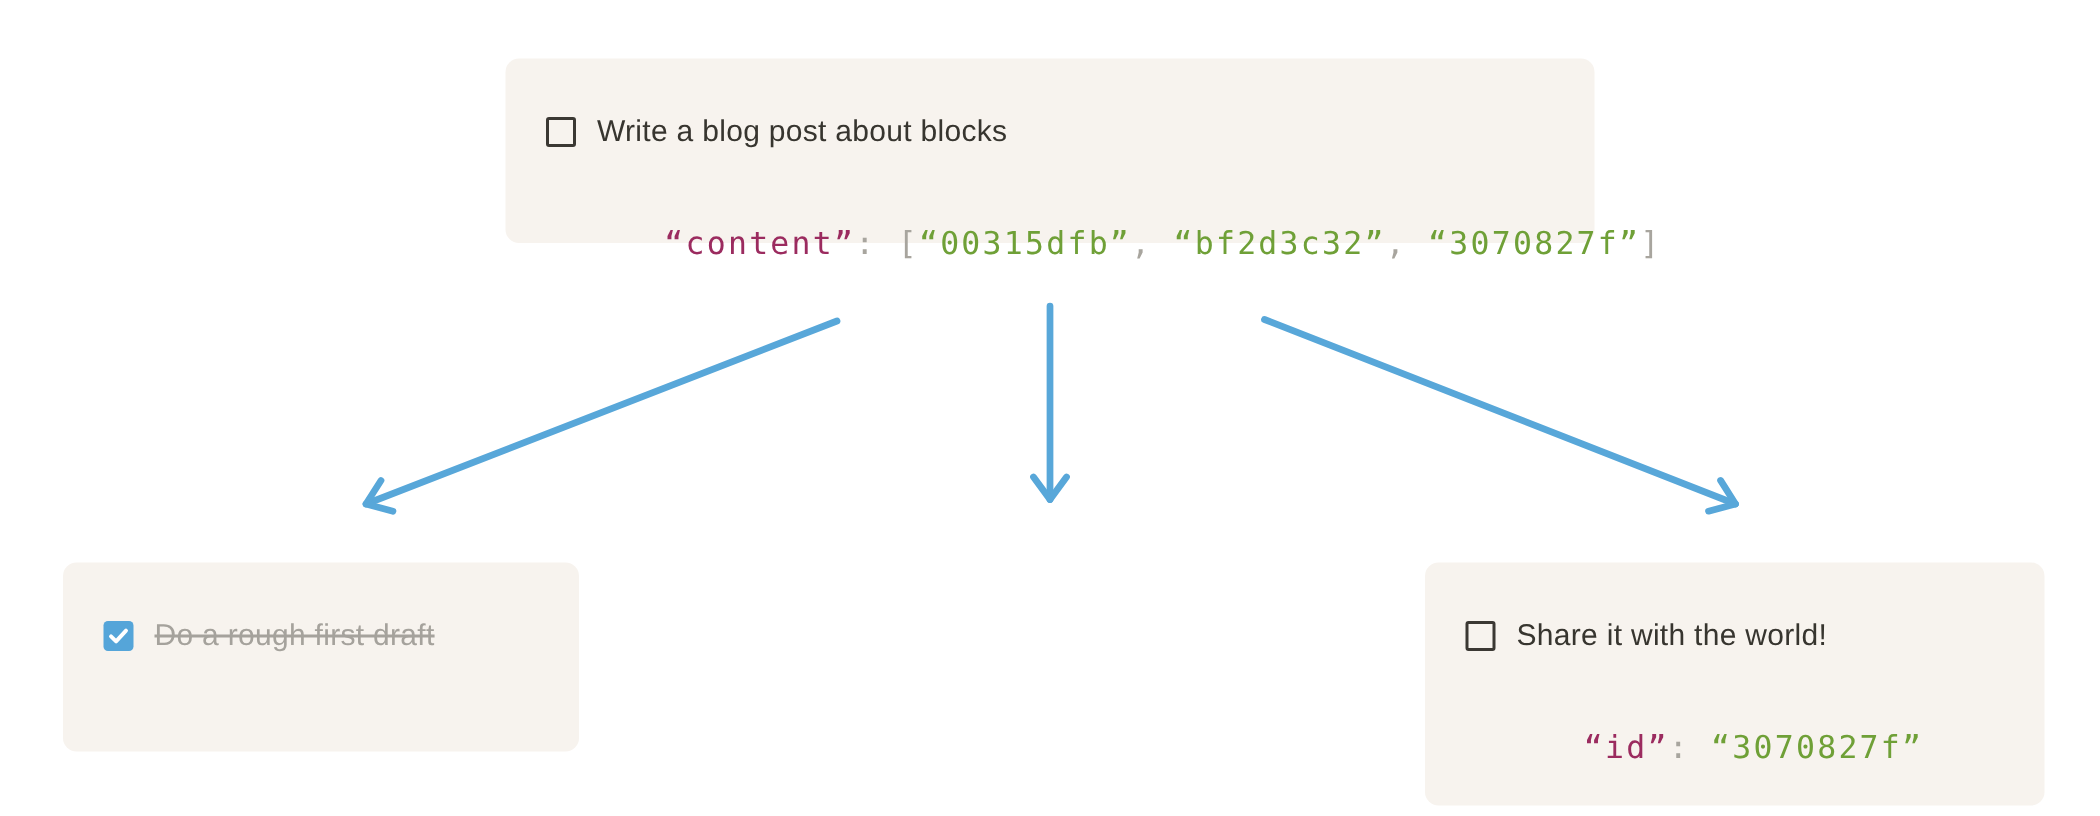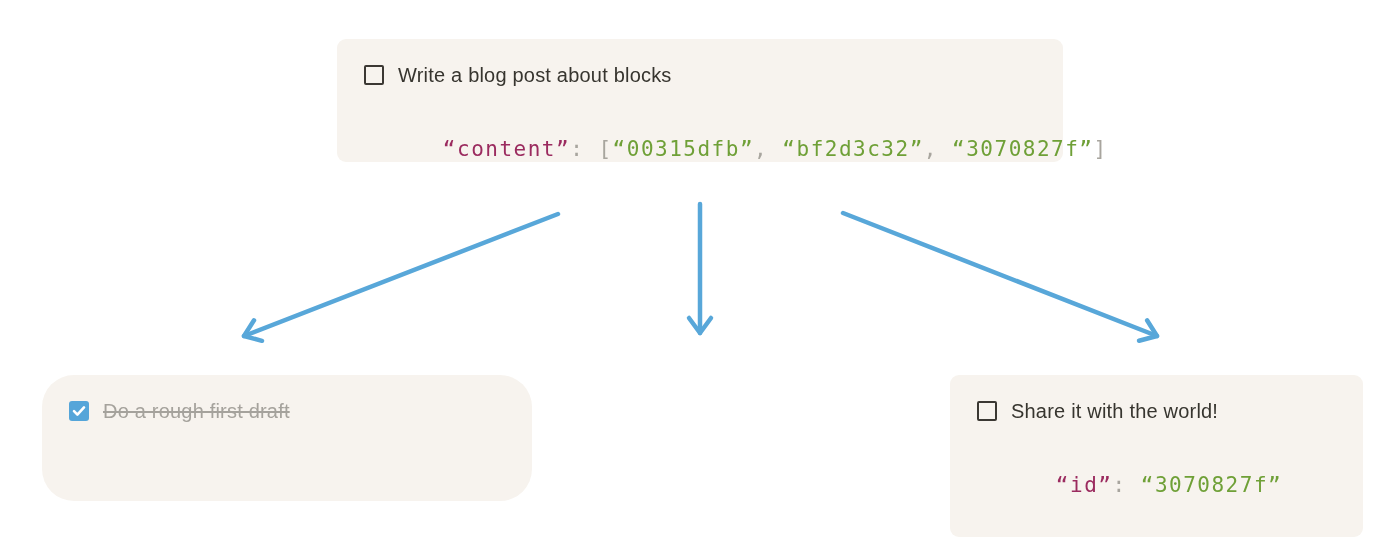--- a/index.html
+++ b/index.html
@@ -15,25 +15,25 @@
 
   .arrows {
     position:absolute; left:0; top:0;
     pointer-events:none;
   }
 
   .card {
     position:absolute;
     background:var(--card_bg, #F7F3EE);
     border-radius:9px;
-    padding:23px 27px;
+    padding:36px 27px;
     box-sizing:border-box;
   }
   .card-parent  { left:337px; top:39px;  width:726px; height:123px; }
-  .card-child-1 { left:42px;  top:375px; width:490px; height:126px;border-radius:32px; }
+  .card-child-1 { left:42px;  top:375px; width:344px; height:126px; }
   .card-child-2 { left:493px; top:375px; width:416px; height:126px; }
   .card-child-3 { left:950px; top:375px; width:413px; height:162px; }
 
   .todo-row {
     display:flex; align-items:center; gap:14px;
     height:22px; margin-top:2px;
   }
   .todo-text {
     font-size:20px; line-height:22px;
     color:var(--text_dark, #37352F);

